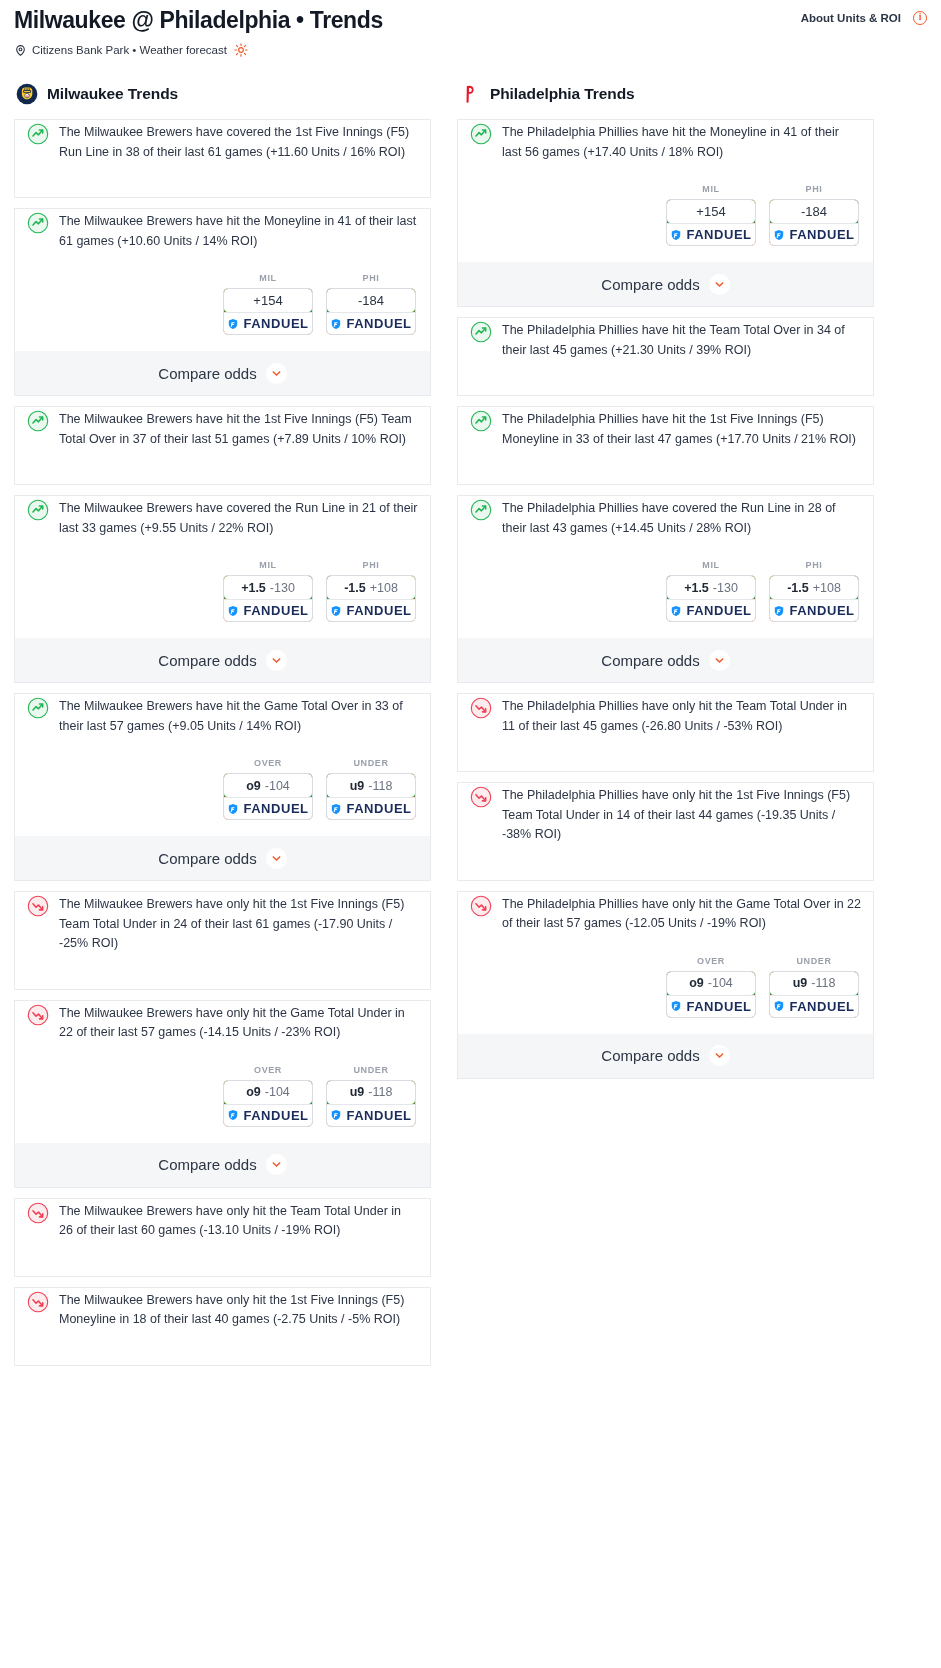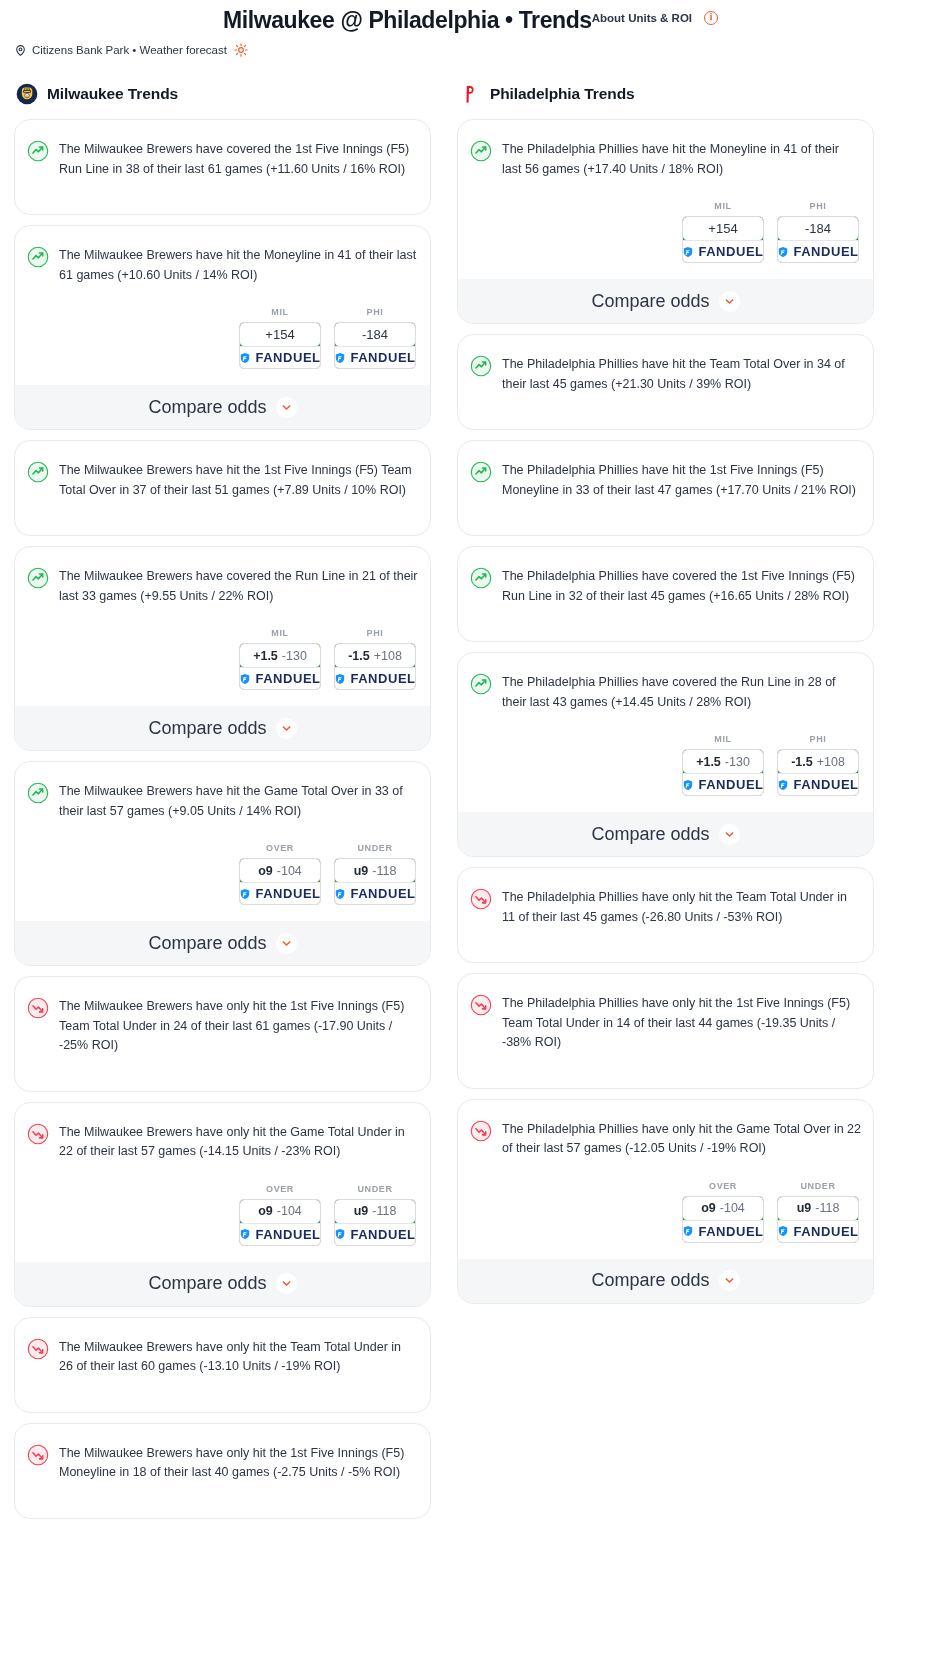--- a/index.html
+++ b/index.html
@@ -13,21 +13,21 @@
   }
 
   
   .page-header {
     padding: 6px 14px 0 14px;
     position: relative;
   }
   .header-row {
     display: flex;
     align-items: flex-start;
-    justify-content: center;
+    justify-content: space-between;
   }
   .page-title {
     font-size: 23px;
     font-weight: 700;
     letter-spacing: -0.4px;
     color: #131a26;
     line-height: 1.22;
   }
   .about-link {
     display: flex;
@@ -82,24 +82,24 @@
     font-size: 15.5px;
     font-weight: 700;
     color: #131a26;
     letter-spacing: -0.1px;
   }
   .team-logo { width: 22px; height: 22px; flex: 0 0 22px; display: block; }
 
   
   .trend-card {
     border: 1px solid #e8eaed;
-    border-radius: 16px;
+    border-radius: 0;
     background: #ffffff;
     margin-bottom: 10px;
-    padding: 19px 12px 13px 12px;
+    padding: 2px 12px 13px 12px;
     overflow: hidden;
   }
   .trend-top {
     display: flex;
     gap: 10px;
     align-items: flex-start;
   }
   .trend-icon { width: 22px; height: 22px; flex: 0 0 22px; display: block; margin-top: 1px; }
   .trend-text {
     font-size: 12.5px;
@@ -110,21 +110,21 @@
   .card-pad-bottom { height: 22px; }
 
   
   .odds-area {
     display: flex;
     justify-content: flex-end;
     gap: 13px;
     margin-top: 22px;
     padding-right: 2px;
   }
-  .odds-col { width: 82px; }
+  .odds-col { width: 90px; }
   .odds-label {
     text-align: center;
     font-size: 9px;
     letter-spacing: 0.6px;
     color: #9aa0ab;
     font-weight: 600;
     margin-bottom: 5px;
   }
   .odds-box {
     border: 1px solid #d9dce1;
@@ -171,21 +171,21 @@
     margin: 16px -12px -13px -12px;
     background: #f5f6f7;
     height: 44px;
     display: flex;
     align-items: center;
     justify-content: center;
     gap: 9px;
     cursor: pointer;
   }
   .compare-label {
-    font-size: 18px;
+    font-size: 15px;
     color: #2c3545;
     font-weight: 400;
   }
   .chev-circle {
     width: 21px; height: 21px;
     border-radius: 50%;
     background: #ffffff;
     display: flex; align-items: center; justify-content: center;
   }
   .chev-circle svg { width: 11px; height: 11px; display:block; }
@@ -622,33 +622,20 @@
       </div>
       <div class="trend-card">
         <div class="trend-top">
           <span>
             <svg class="trend-icon" viewBox="0 0 24 24">
               <circle cx="12" cy="12" r="10.6" fill="#eaf8ef" stroke="#23b654" stroke-width="1.2"></circle>
               <path d="M6.5 14.2l3.4-3.7 2.6 2.4 4.2-5" fill="none" stroke="#23b654" stroke-width="1.7" stroke-linecap="round" stroke-linejoin="round"></path>
               <path d="M13.6 7.6h3.5v3.4" fill="none" stroke="#23b654" stroke-width="1.7" stroke-linecap="round" stroke-linejoin="round"></path>
             </svg>
           </span>
-          <div class="trend-text">The Philadelphia Phillies have covered the 1st Five Innings (F5) Run Line in 32 of their last 45 games (+16.65 Units / 28% ROI)</div>
-        </div>
-        <div class="card-pad-bottom"></div>
-      </div>
-      <div class="trend-card">
-        <div class="trend-top">
-          <span>
-            <svg class="trend-icon" viewBox="0 0 24 24">
-              <circle cx="12" cy="12" r="10.6" fill="#eaf8ef" stroke="#23b654" stroke-width="1.2"></circle>
-              <path d="M6.5 14.2l3.4-3.7 2.6 2.4 4.2-5" fill="none" stroke="#23b654" stroke-width="1.7" stroke-linecap="round" stroke-linejoin="round"></path>
-              <path d="M13.6 7.6h3.5v3.4" fill="none" stroke="#23b654" stroke-width="1.7" stroke-linecap="round" stroke-linejoin="round"></path>
-            </svg>
-          </span>
           <div class="trend-text">The Philadelphia Phillies have covered the Run Line in 28 of their last 43 games (+14.45 Units / 28% ROI)</div>
         </div>
         <div class="odds-area">
           <div class="odds-col">
             <div class="odds-label">MIL</div>
             <div class="odds-box">
               <div class="odds-value">
                 <span class="spread">+1.5</span>
                 <span class="price">-130</span>
               </div>

